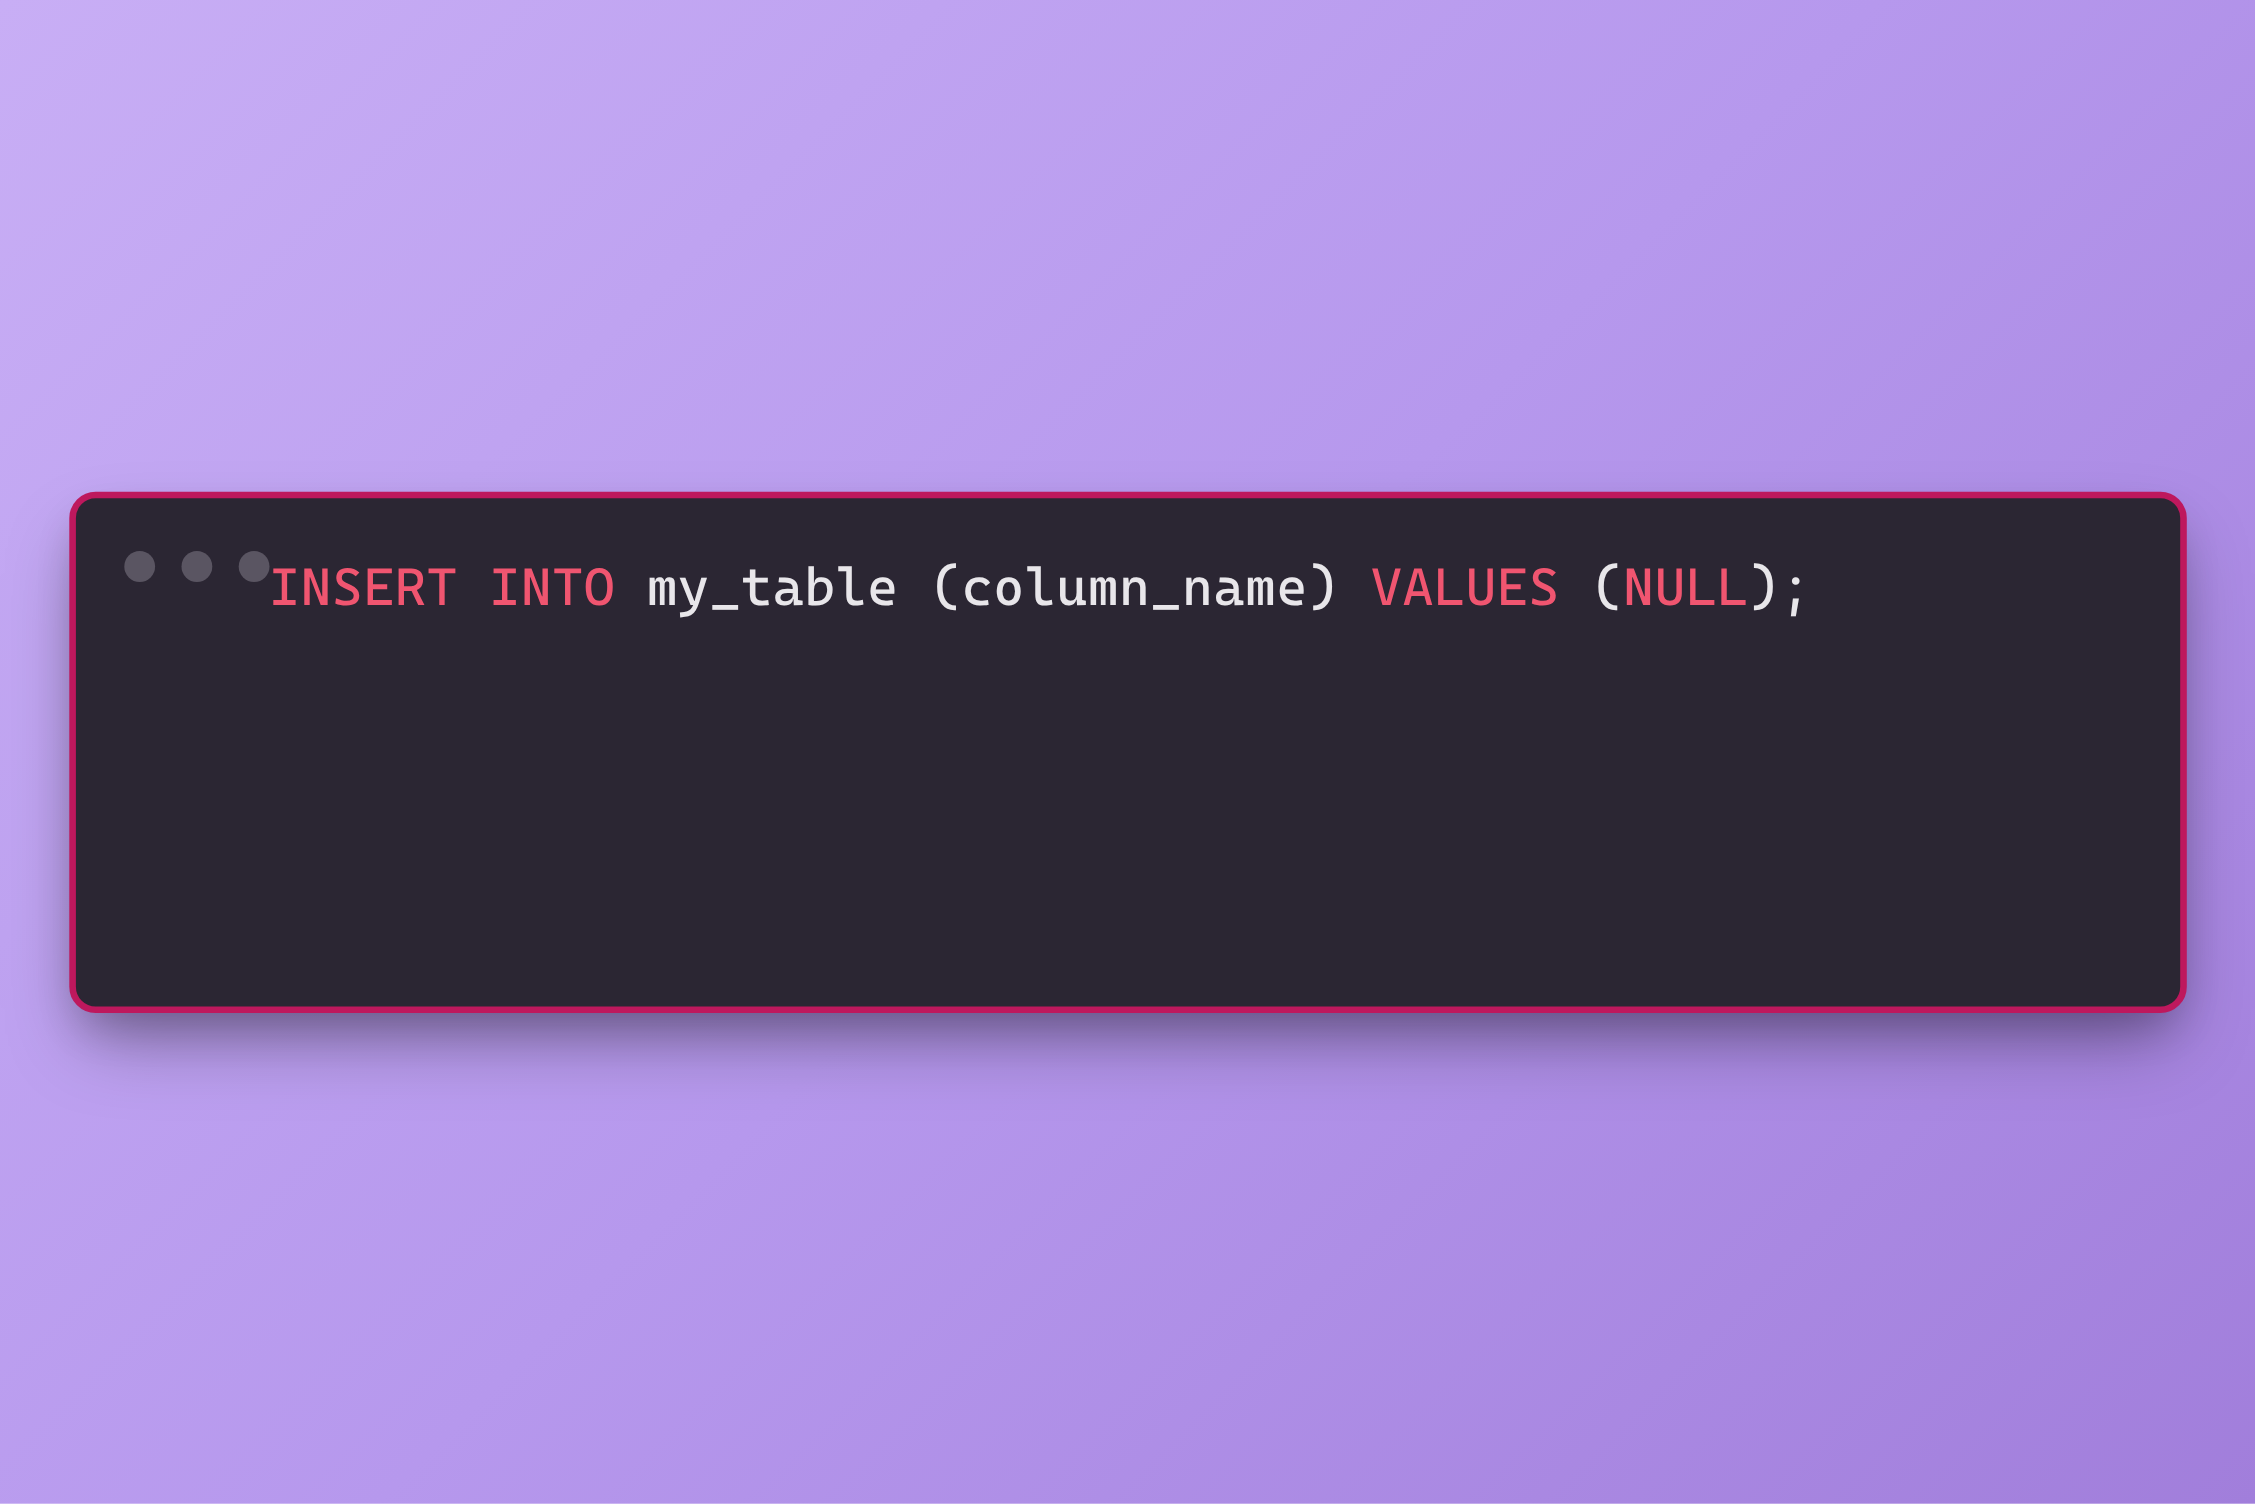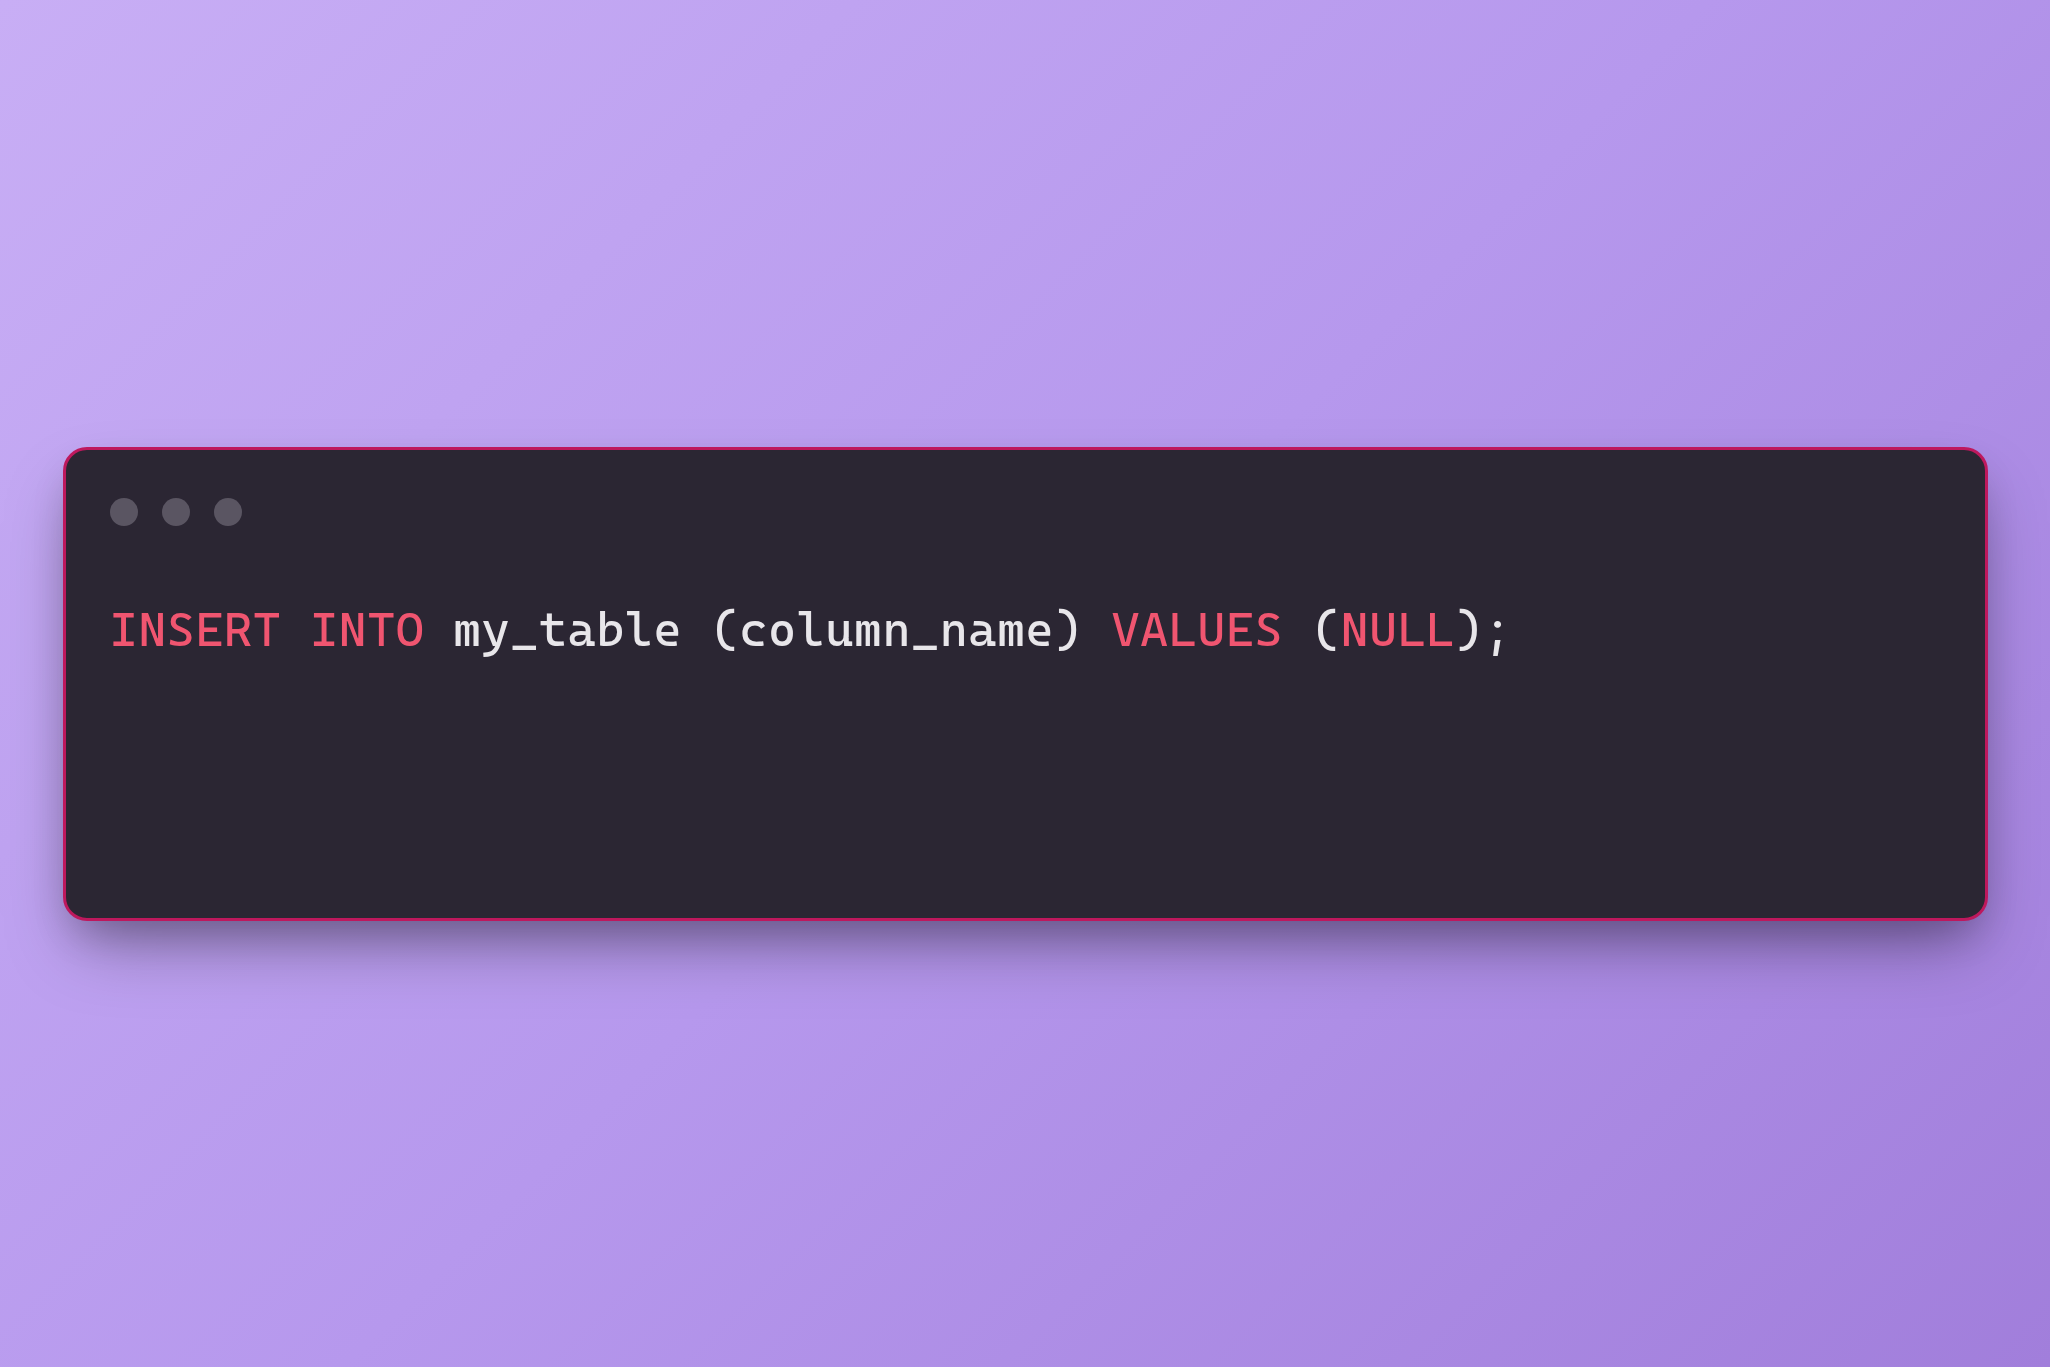--- a/index.html
+++ b/index.html
@@ -16,25 +16,25 @@
       align-items: center;
       justify-content: center;
       font-family: ui-monospace, 'SF Mono', 'Cascadia Code', 'Roboto Mono', Menlo, Consolas, monospace;
     }
 
     .code-window {
       width: 1925px;
       height: 474px;
       background: #2b2633;
       border-radius: 24px;
-      border: 3px solid #be185d;
+      border: 6px solid #be185d;
       box-shadow: 0 35px 70px -15px rgba(0, 0, 0, 0.35), 0 20px 40px -10px rgba(0, 0, 0, 0.2);
       padding: 48px 44px;
       display: flex;
-      flex-direction: column;
+      flex-direction: row;
     }
 
     .window-controls {
       display: flex;
       gap: 24px;
       margin-bottom: 70px;
     }
 
     .window-dot {
       width: 28px;

